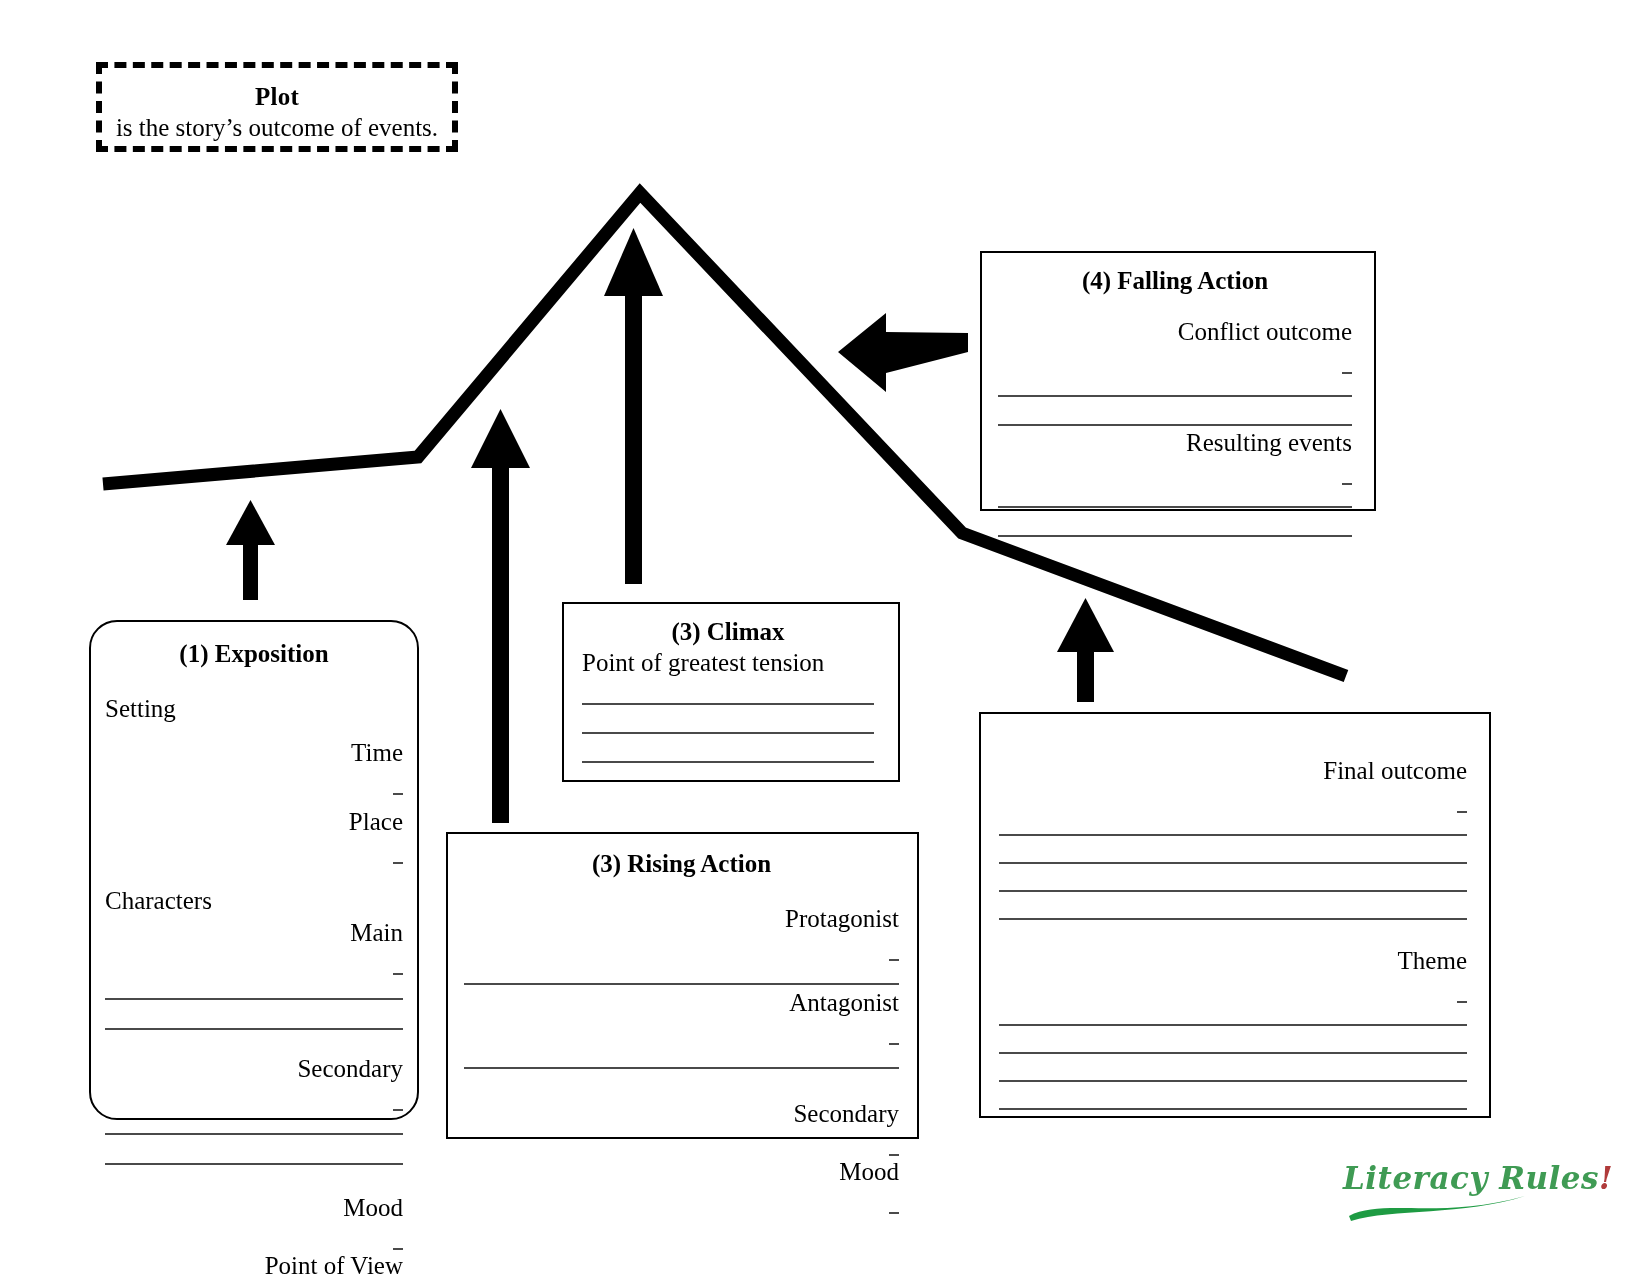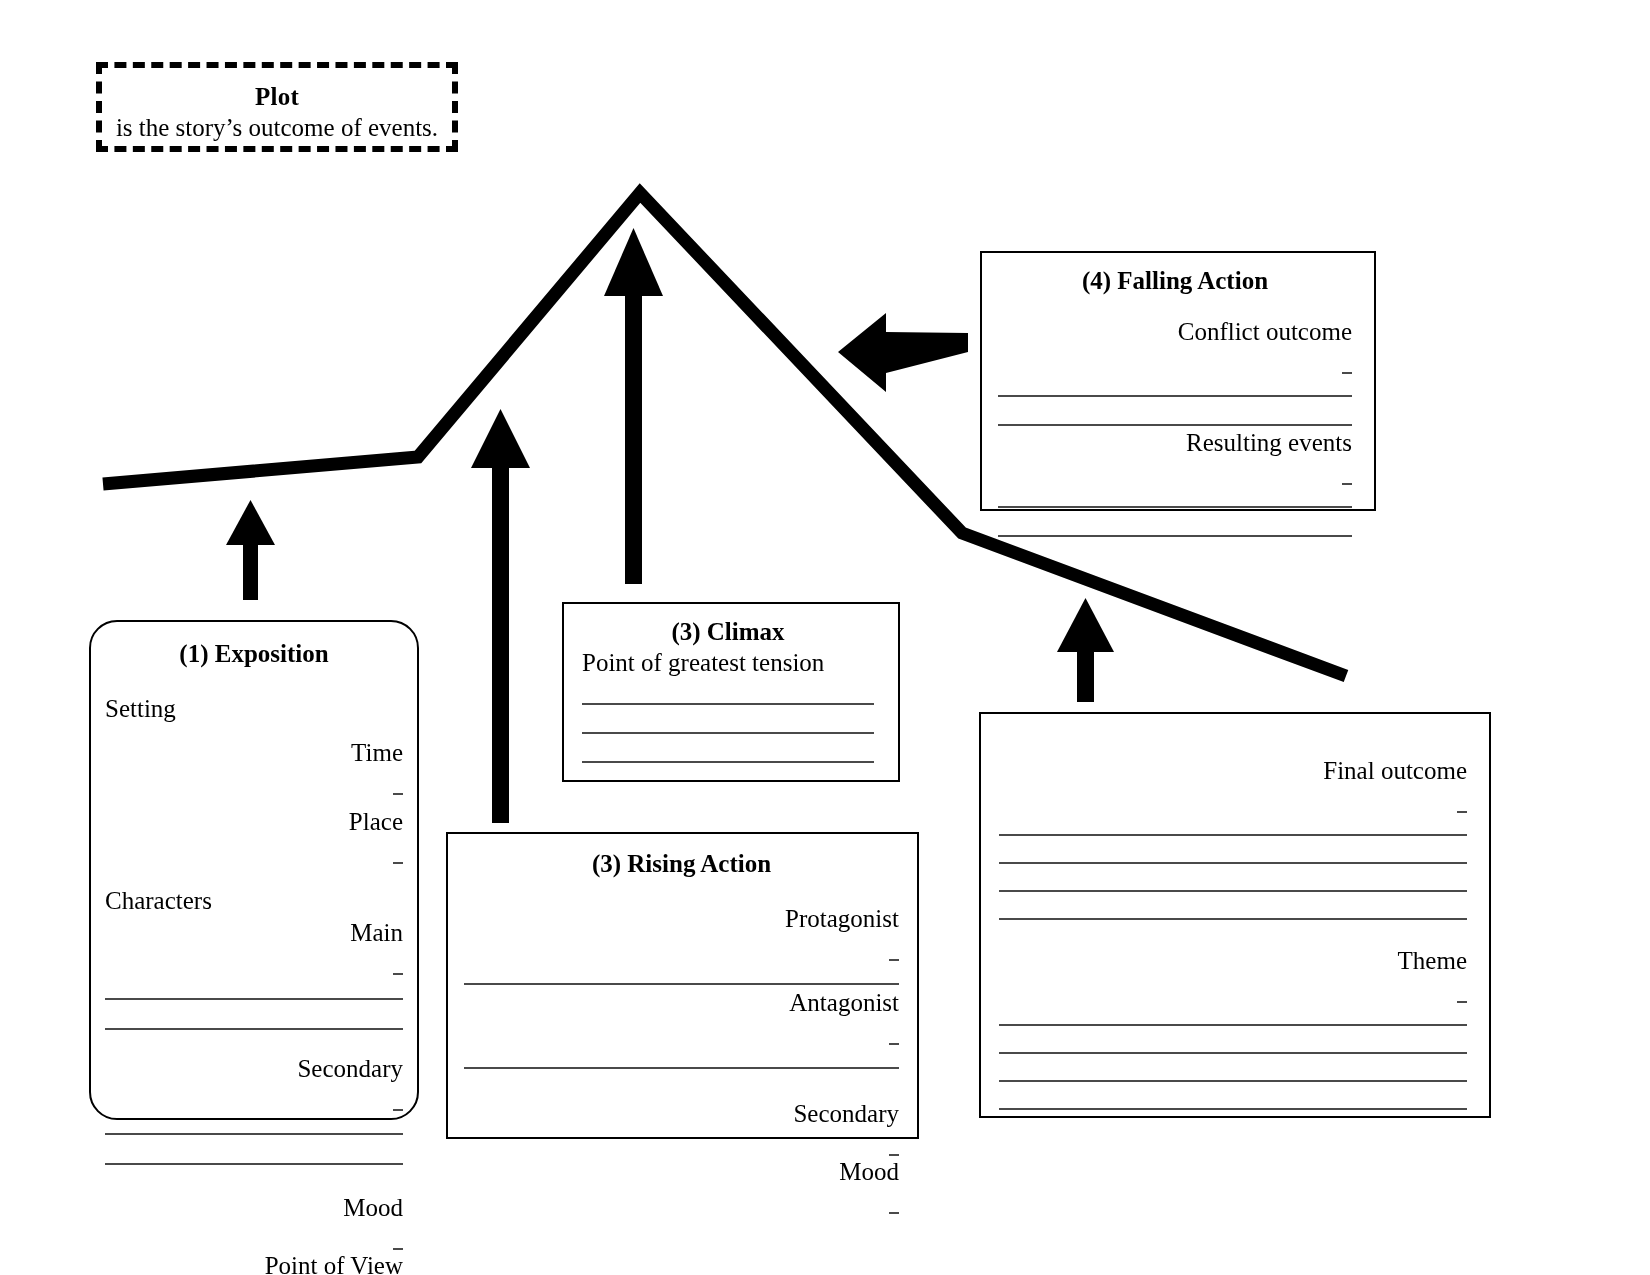--- a/index.html
+++ b/index.html
@@ -277,14 +277,22 @@
       <span>Theme</span>
       <span class="blank" style="margin-left:12px;"></span>
     </div>
 
     <div class="rule" style="margin-top:21px;"></div>
     <div class="rule" style="margin-top:26px;"></div>
     <div class="rule" style="margin-top:26px;"></div>
     <div class="rule" style="margin-top:26px;"></div>
   </div>
 
+  <div class="logo">
+    <div class="logo-text">
+      <span>Literacy Rules</span><span class="logo-bang">!</span>
+    </div>
+    <svg width="186" height="28" viewBox="0 0 186 28" style="margin-top:-2px;">
+      <path d="M6 22 C 40 4, 95 26, 182 2 C 120 22, 50 14, 8 27 Z" fill="#1e9b43"></path>
+    </svg>
+  </div>
 
 </div>
 
 </body></html>

